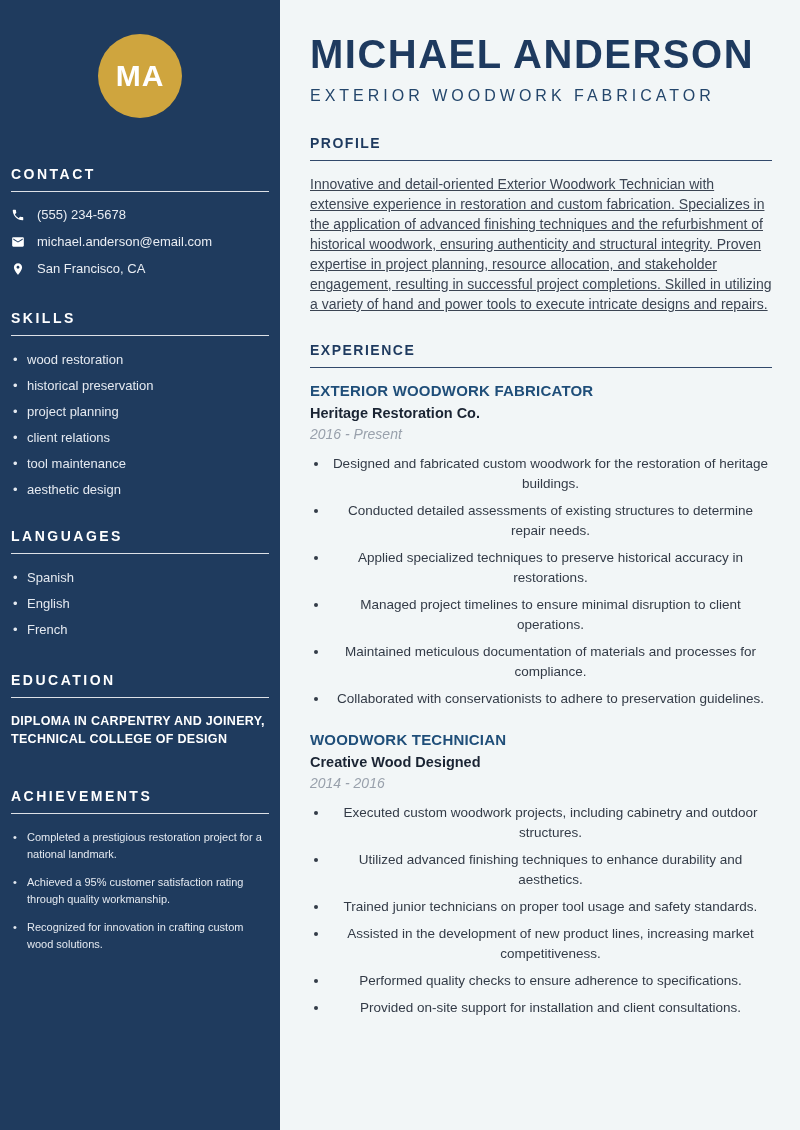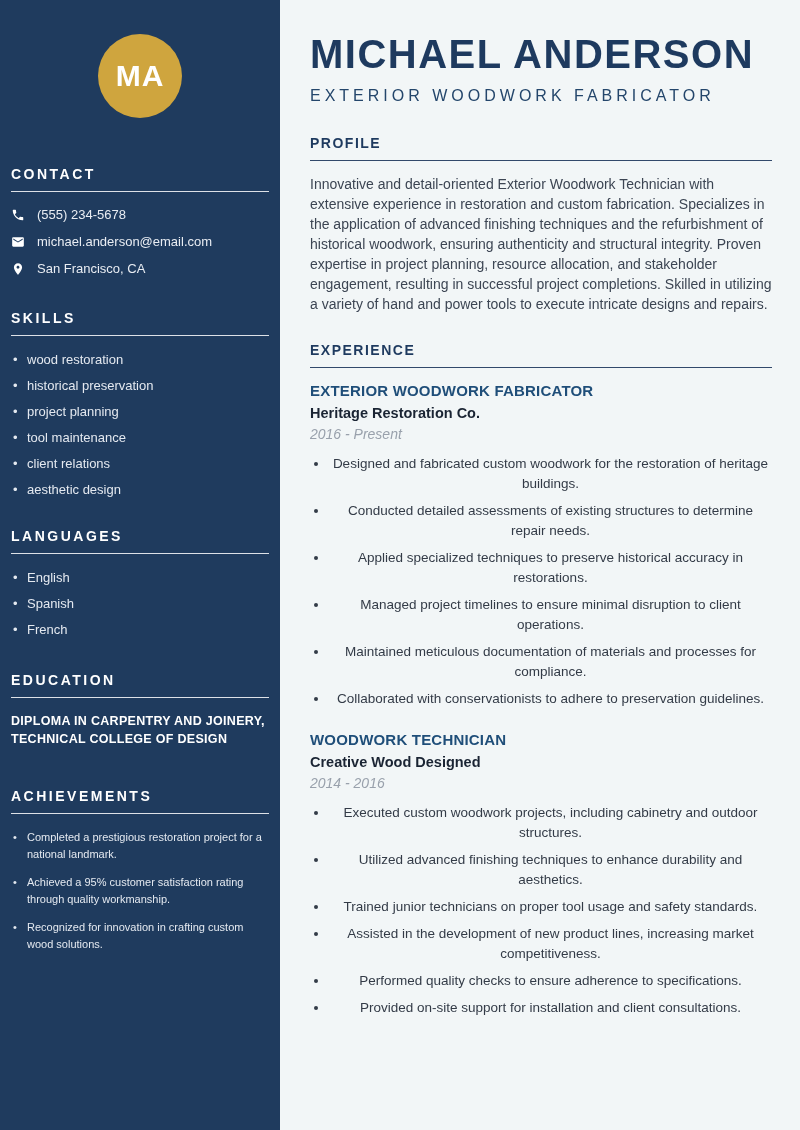--- a/index.html
+++ b/index.html
@@ -129,20 +129,21 @@
   .main-divider {
     height: 1px;
     background: #32496b;
     margin-top: 9px;
   }
   .profile-text {
     font-size: 14px;
     line-height: 20px;
     color: #3c4553;
     margin: 13px 0 0 0;
+    text-decoration: underline;
   }
   .job-first { margin-top: 14px; }
   .job-second { margin-top: 22px; }
   .job-role {
     font-size: 15px;
     font-weight: 700;
     color: #1f4e79;
     letter-spacing: 0.2px;
     margin: 0;
   }
@@ -204,32 +205,32 @@
       </div>
     </section>
 
     <section class="side-section-skills">
       <h2 class="side-heading">SKILLS</h2>
       <div class="side-divider"></div>
       <ul class="side-list">
         <li>wood restoration</li>
         <li>historical preservation</li>
         <li>project planning</li>
+        <li>client relations</li>
         <li>tool maintenance</li>
-        <li>client relations</li>
         <li>aesthetic design</li>
       </ul>
     </section>
 
     <section class="side-section-languages">
       <h2 class="side-heading">LANGUAGES</h2>
       <div class="side-divider"></div>
       <ul class="side-list">
+        <li>Spanish</li>
         <li>English</li>
-        <li>Spanish</li>
         <li>French</li>
       </ul>
     </section>
 
     <section class="side-section-education">
       <h2 class="side-heading">EDUCATION</h2>
       <div class="side-divider"></div>
       <p class="edu-degree">DIPLOMA IN CARPENTRY AND JOINERY, TECHNICAL COLLEGE OF DESIGN</p>
     </section>
 

